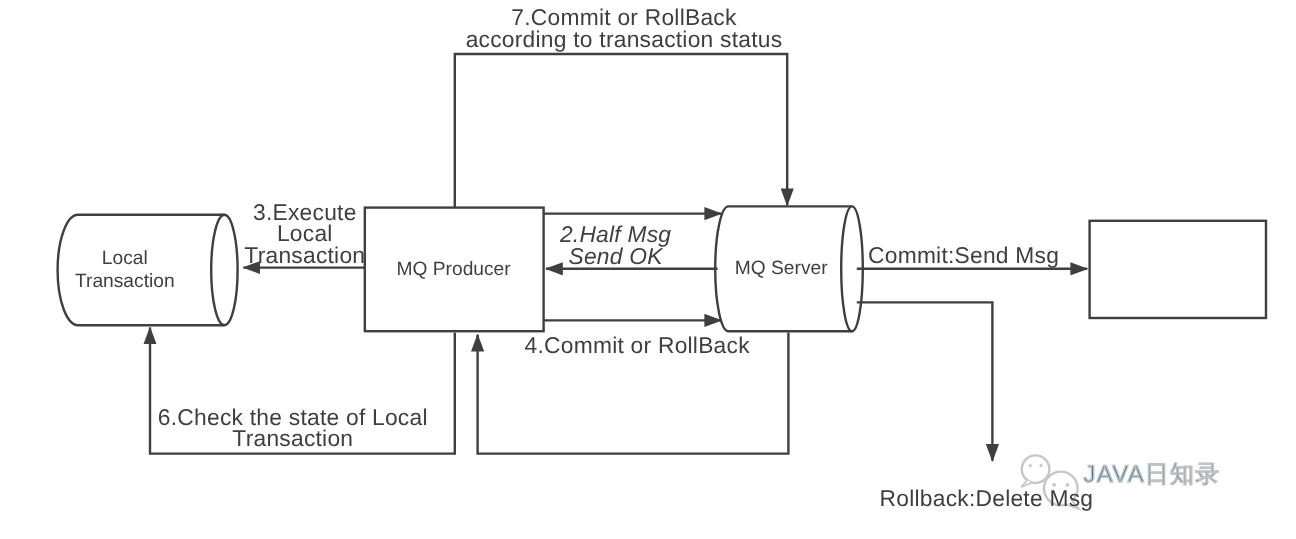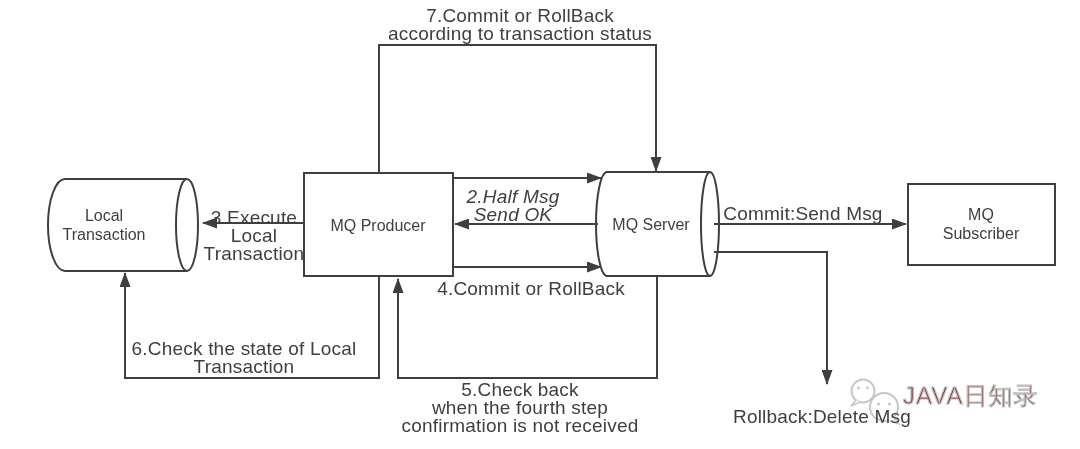--- a/index.html
+++ b/index.html
@@ -26,24 +26,24 @@
     transform:translate(-50%,-50%);
     white-space:pre-line;
     text-align:center;
     font-size:16px;
     line-height:19px;
     color:#3f3f3f;
   }
   .watermark-text{
     position:absolute;
     left:903px;top:380px;
-    font-size:24px;
+    font-size:20px;
     line-height:32px;
     letter-spacing:1px;
-    color:#7f1d1d;
+    color:#0369a1;
     -webkit-text-stroke:1.2px #c2c2c2;
     text-shadow:0 0 1px #d6d6d6;
   }
 </style>
 </head>
 <body>
 
 <div class="stage">
 
   <svg width="1080" height="449" viewBox="0 0 1080 449">
@@ -86,33 +86,29 @@
       <circle cx="867.5" cy="388" r="1.4" fill="#c6c6c6" stroke="none"></circle>
       <circle cx="878.5" cy="404" r="1.6" fill="#c6c6c6" stroke="none"></circle>
       <circle cx="889.5" cy="404" r="1.6" fill="#c6c6c6" stroke="none"></circle>
     </g>
   </svg>
 
   <div class="node-label" style="left:104px;top:225px;">Local
 Transaction</div>
   <div class="node-label" style="left:378px;top:225px;">MQ Producer</div>
   <div class="node-label" style="left:651px;top:224px;">MQ Server</div>
-  <div class="node-label" style="left:981px;top:224px;">MQ Subscriber</div>
 
   <div class="lbl" style="left:520px;top:7px;">7.Commit or RollBack
 according to transaction status</div>
   <div class="lbl" style="left:513px;top:188px;font-style:italic;">2.Half Msg
 Send OK</div>
-  <div class="lbl" style="left:254px;top:169px;margin-top:40px;">3.Execute
+  <div class="lbl" style="left:254px;top:169px;">3.Execute
 Local
 Transaction</div>
   <div class="lbl" style="left:531px;top:280px;">4.Commit or RollBack</div>
-  <div class="lbl" style="left:520px;top:381px;">5.Check back
-when the fourth step
-confirmation is not received</div>
   <div class="lbl" style="left:244px;top:340px;text-align:center;">6.Check the state of Local
 Transaction</div>
   <div class="lbl" style="left:803px;top:193px;margin-top:12px;">Commit:Send Msg</div>
   <div class="lbl" style="left:822px;top:408px;">Rollback:Delete Msg</div>
 
   <div class="watermark-text">JAVA日知录</div>
 
 </div>
 
 </body></html>

